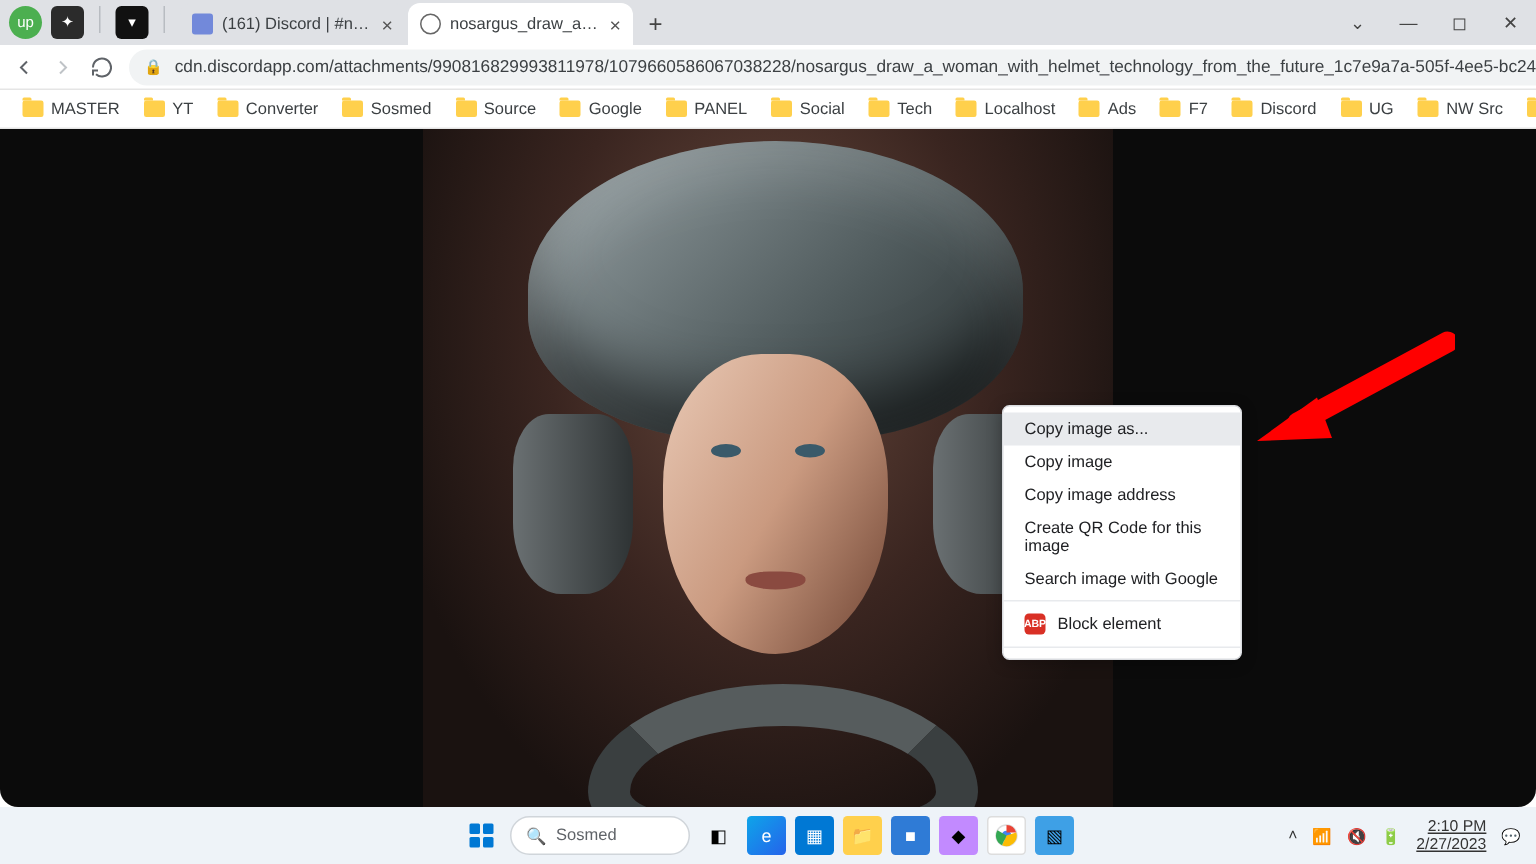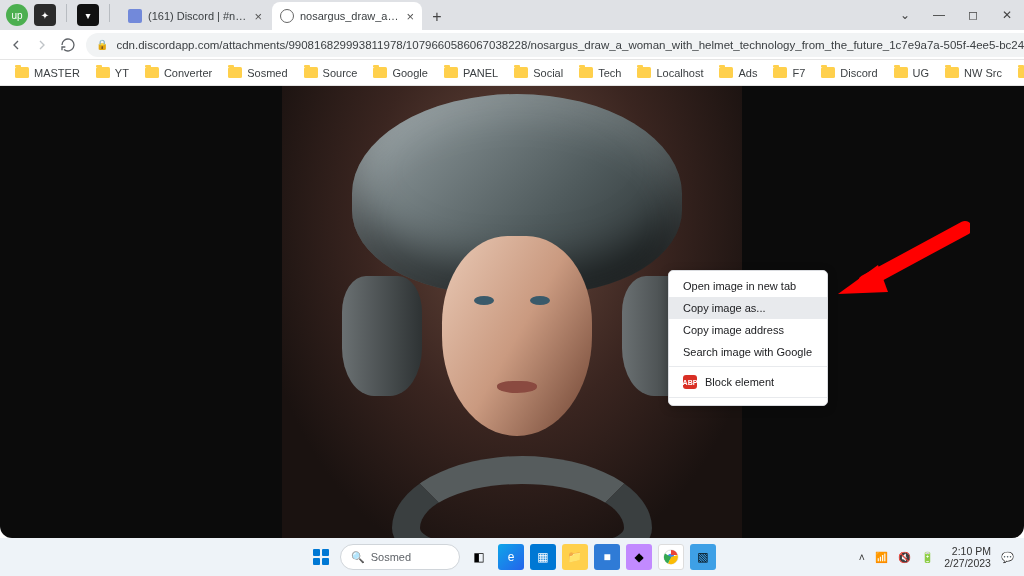--- a/index.html
+++ b/index.html
@@ -62,21 +62,21 @@
 .arrow-annot { position: absolute; top: 220px; left: 830px; width: 140px; height: 90px; }
 
 
 .taskbar { position: absolute; bottom: 0; left: 0; right: 0; height: 38px; background: #eef3f8; display: flex; align-items: center; padding: 0 10px; }
 .taskbar-center { position: absolute; left: 50%; transform: translateX(-50%); display: flex; align-items: center; gap: 6px; }
 .tb-icon { width: 26px; height: 26px; border-radius: 3px; display: flex; align-items: center; justify-content: center; font-size: 12px; cursor: pointer; }
 .tb-start { width: 26px; height: 26px; display: grid; grid-template-columns: 1fr 1fr; grid-template-rows: 1fr 1fr; gap: 1.5px; padding: 5px; cursor: pointer; }
 .tb-start div { background: #0078d4; border-radius: 1px; }
 .tb-search { width: 120px; height: 26px; background: #fff; border: 1px solid #d0d5da; border-radius: 13px; display: flex; align-items: center; padding: 0 10px; font-size: 11px; color: #5f6368; gap: 6px; cursor: pointer; }
 .tray { margin-left: auto; display: flex; align-items: center; gap: 10px; font-size: 10.5px; color: #333; }
-.tray-clock { text-align: right; line-height: 1.15; }
+.tray-clock { text-align: right; line-height: 1.15; text-decoration: underline; }
 </style>
 </head>
 <body>
 
 <div class="titlebar">
   <div class="tab-icons-left">
     <div class="tiny-icon ic-green">up</div>
     <div class="tiny-icon ic-dark">✦</div>
     <div class="divider-v"></div>
     <div class="tiny-icon ic-vk">▾</div>
@@ -201,28 +201,31 @@
     <div class="face">
       <div class="eyeL"></div>
         <div class="eyeR"></div>
         <div class="lips"></div>
     </div>
     <div class="neck-ring"></div>
   </div>
 </div>
 
 <div class="context-menu">
-  <div class="cm-item">
-      <span>Open image in new tab</span>
-    </div>
   <div class="cm-item highlight">
       <span>Copy image as...</span>
     </div>
   <div class="cm-item">
+      <span>Copy image</span>
+    </div>
+  <div class="cm-item">
       <span>Copy image address</span>
+    </div>
+  <div class="cm-item">
+      <span>Create QR Code for this image</span>
     </div>
   <div class="cm-item">
       <span>Search image with Google</span>
     </div>
   <div class="cm-sep"></div>
   <div class="cm-item">
     <div class="cm-icon-abp">ABP</div>
     <span>Block element</span>
   </div>
   <div class="cm-sep"></div>

